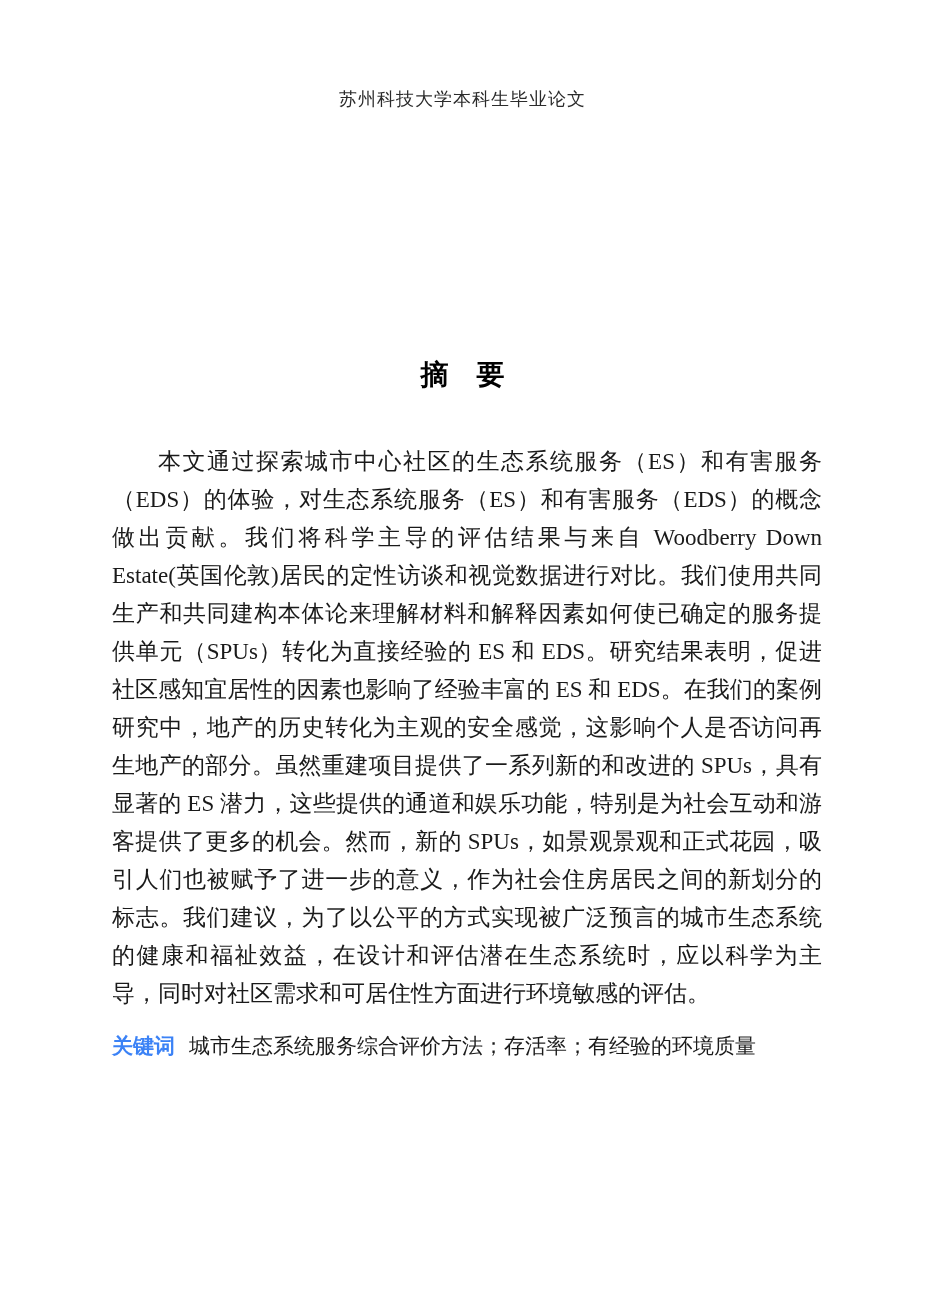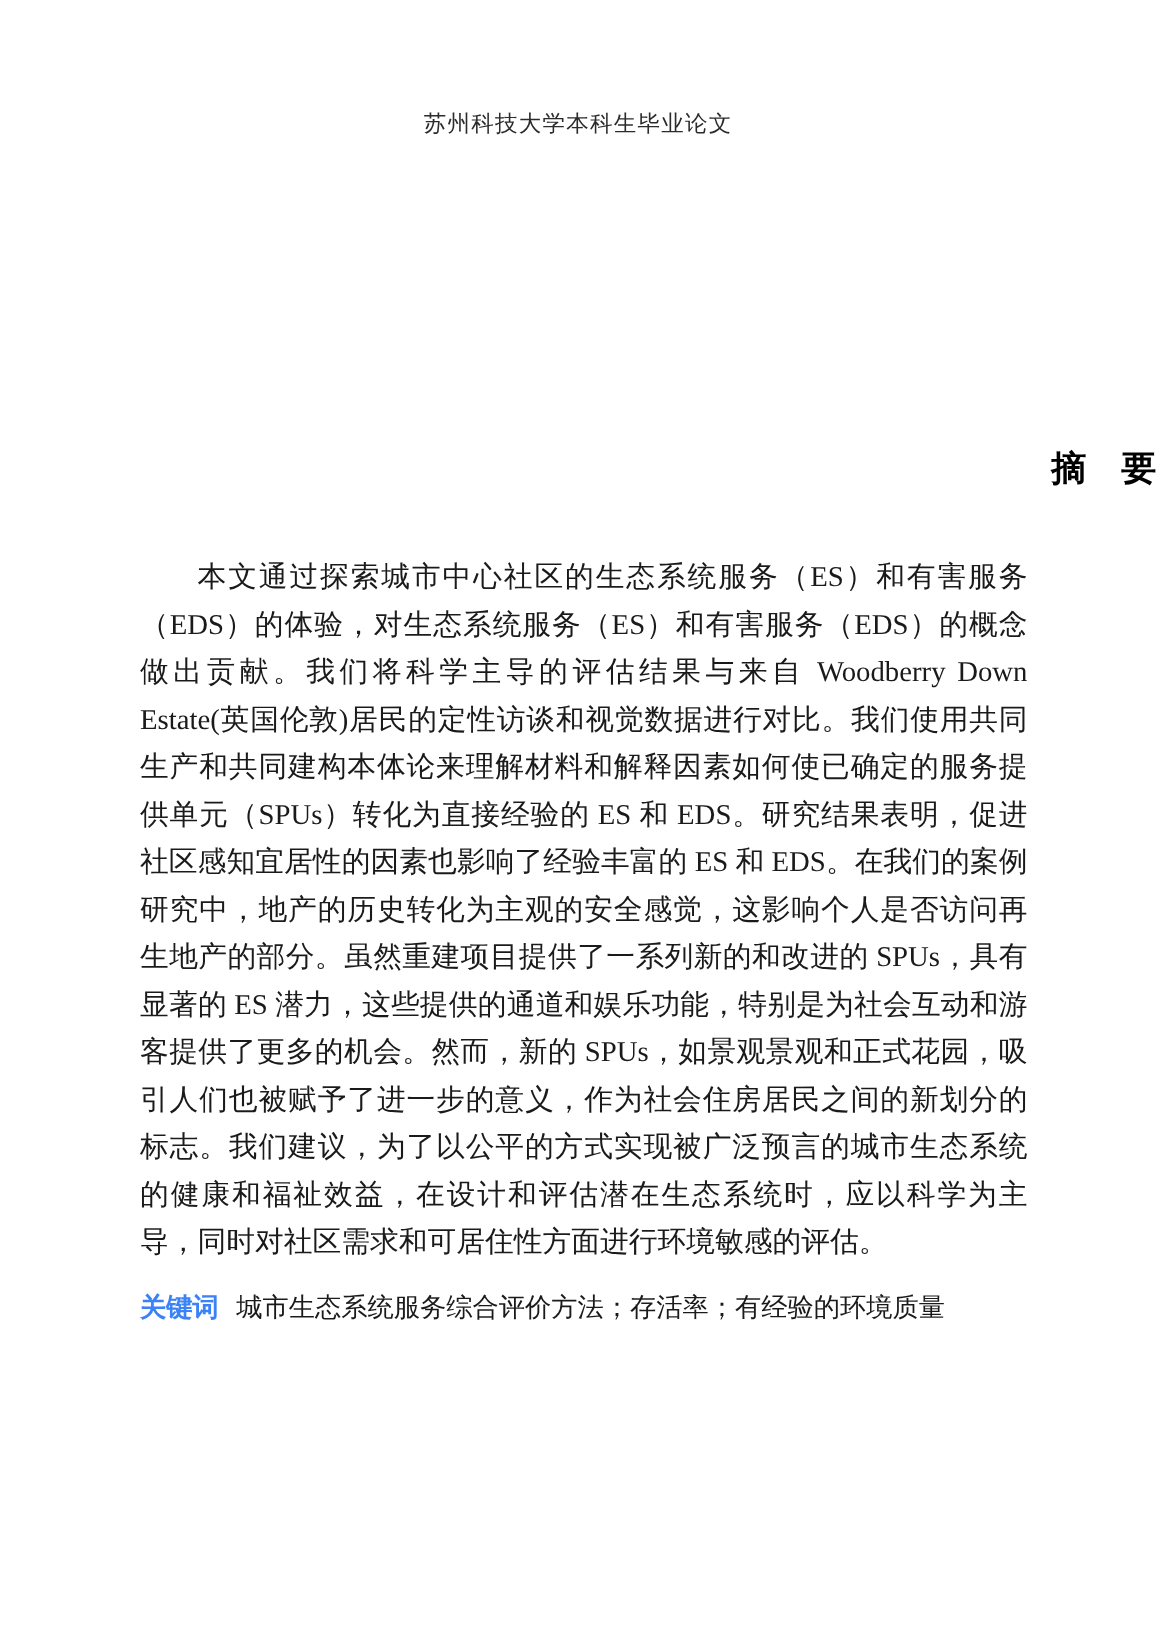--- a/index.html
+++ b/index.html
@@ -41,21 +41,21 @@
     line-height: 57px;
     color: #000000;
   }
   .title-line { display: block; }
   .abstract-heading {
     position: absolute;
     top: 356px;
     left: 0;
     width: 100%;
     margin: 0;
-    text-align: right;
+    text-align: center;
     font-family: "Liberation Sans", "DejaVu Sans", sans-serif;
     font-weight: bold;
     font-size: 28px;
     color: #000000;
   }
   .abstract-body {
     position: absolute;
     top: 443px;
     left: 112px;
     width: 710px;

